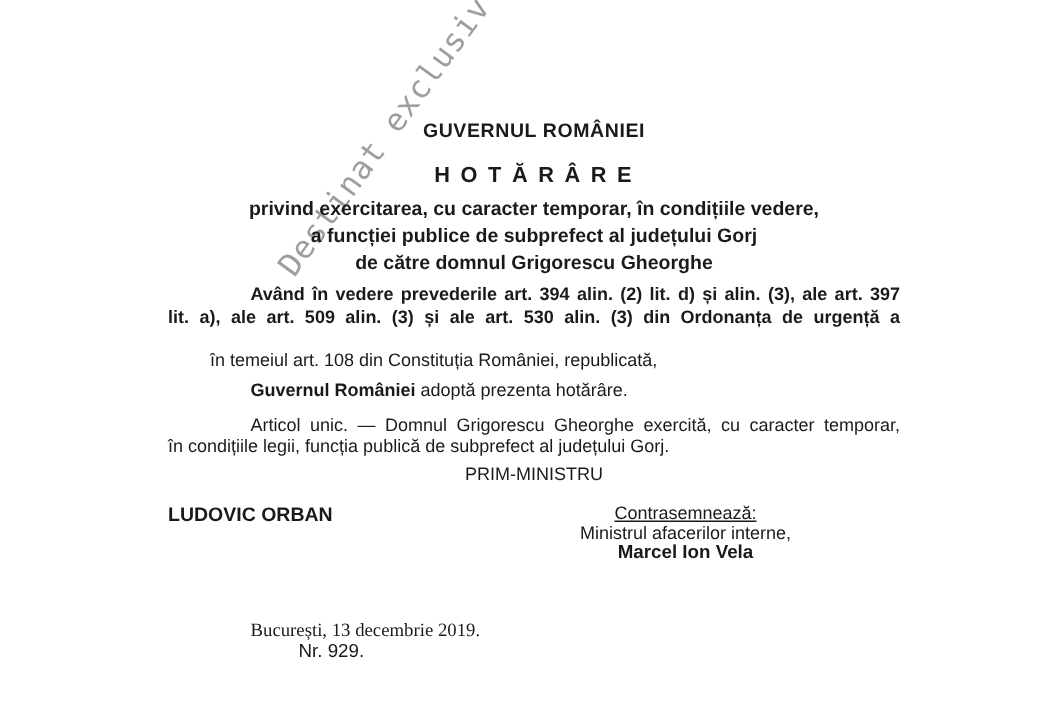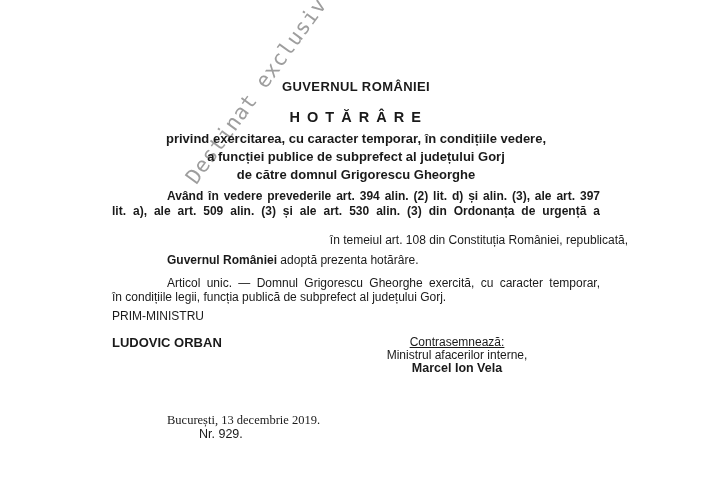--- a/index.html
+++ b/index.html
@@ -56,27 +56,27 @@
     line-height: 18px;
   }
 
   .body-text {
     font-size: 12px;
     line-height: 14.6px;
   }
   .preamble { top: 189px; font-weight: bold; }
   .jl { text-align: justify; text-align-last: justify; }
   .ind55 { padding-left: 55px; }
-  .legal-basis { top: 233px; padding-left: 28px; text-align: right; }
+  .legal-basis { top: 233px; padding-left: 28px; }
   .adoption { top: 252.5px; padding-left: 55px; }
   .article { top: 275.5px; }
 
   .pm-title {
     top: 309px;
-    text-align: left;
+    text-align: center;
     font-size: 12px;
   }
   .pm-name {
     top: 335px;
     font-weight: bold;
     font-size: 13px;
   }
   .countersign {
     left: 337px;
     top: 336px;

